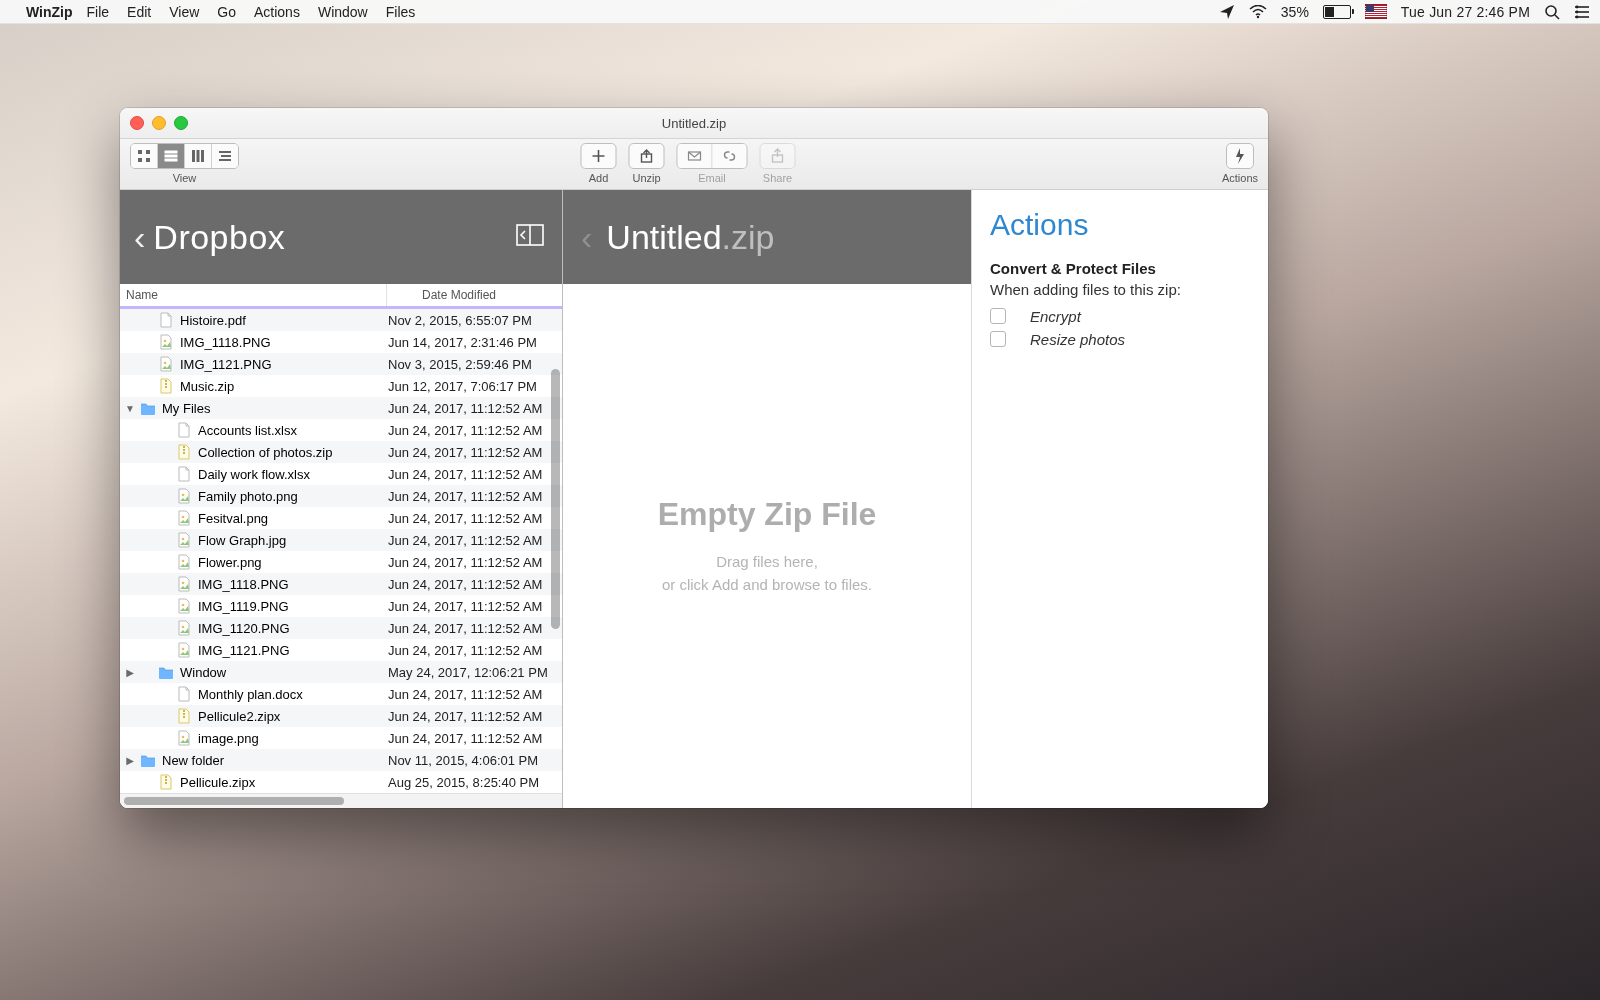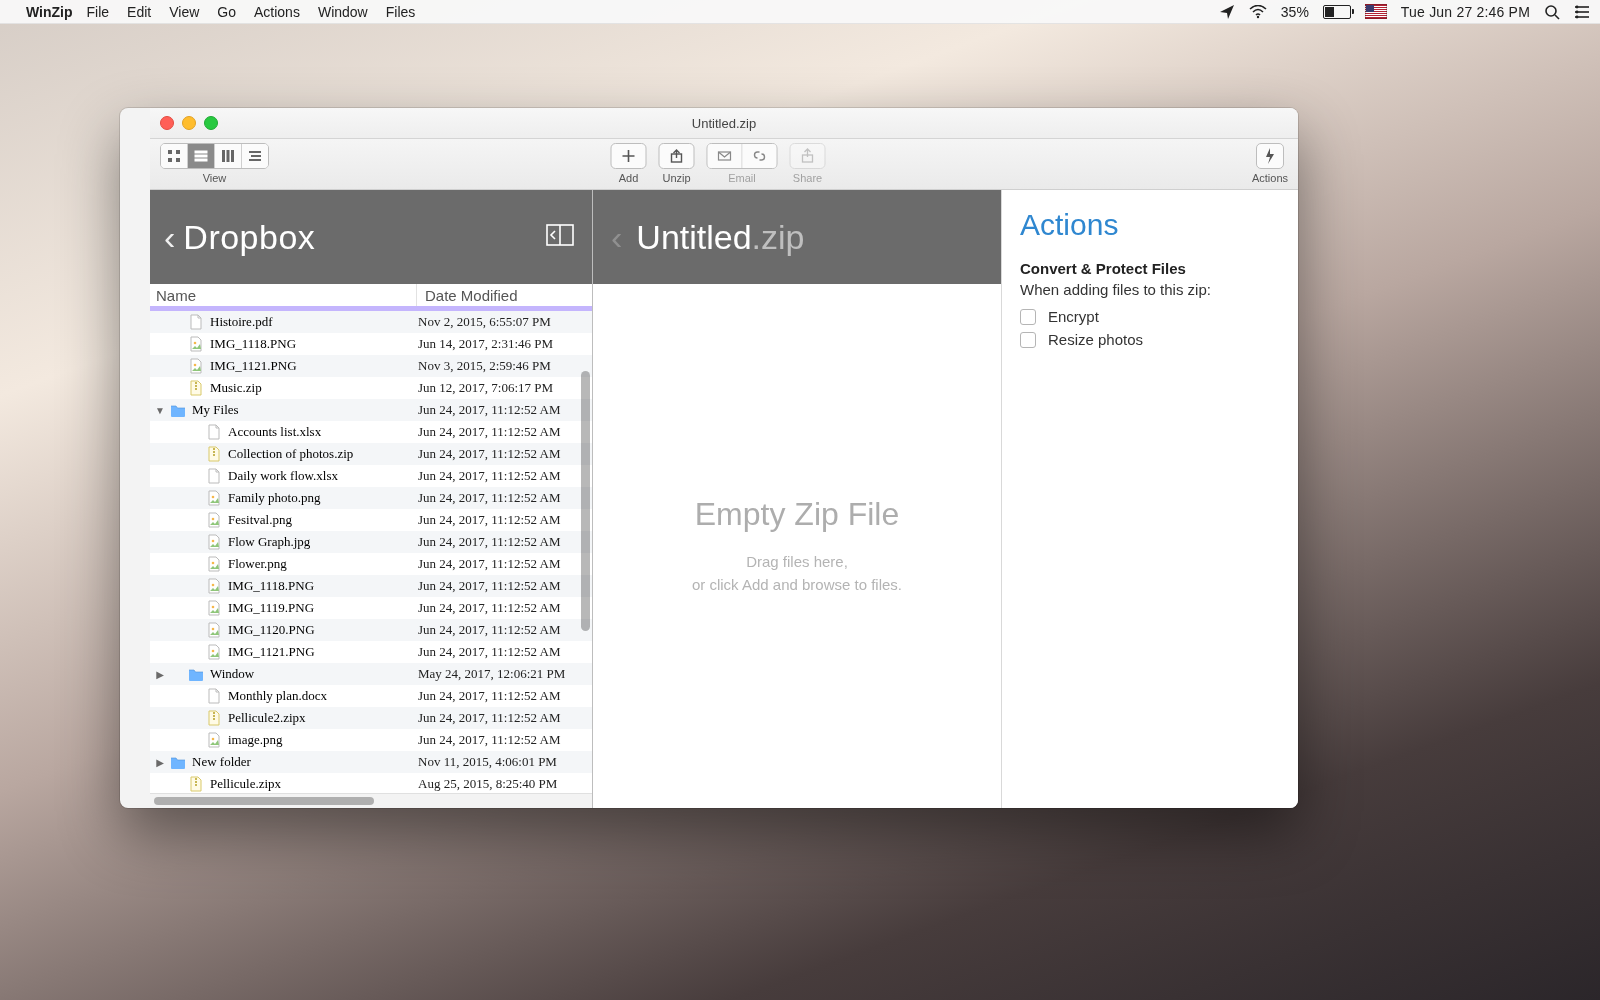--- a/index.html
+++ b/index.html
@@ -23,21 +23,21 @@
     position:relative;border:.5px solid rgba(0,0,0,.2);}
   .flag::before{content:"";position:absolute;top:0;left:0;width:8px;height:7px;background:#3c3b6e;}
   .battpct{font-size:14px;}
   .batt{width:26px;height:12px;border:1px solid #222;border-radius:2px;position:relative;}
   .batt::after{content:"";position:absolute;right:-4px;top:3px;width:2px;height:5px;background:#222;border-radius:0 1px 1px 0;}
   .batt .fill{position:absolute;top:1px;left:1px;bottom:1px;width:35%;background:#222;}
 
   
   .window{position:absolute;top:108px;left:120px;width:1148px;height:700px;
     background:#f3f3f3;border-radius:8px;box-shadow:0 25px 60px rgba(0,0,0,.45),0 0 0 1px rgba(0,0,0,.12);
-    overflow:hidden;display:flex;flex-direction:column;padding-left:30px;}
+    overflow:hidden;display:flex;flex-direction:column;}
   .titlebar{height:30px;display:flex;align-items:center;justify-content:center;
     position:relative;background:linear-gradient(#f7f7f7,#eee);border-bottom:1px solid #d4d4d4;}
   .traffic{position:absolute;left:10px;top:8px;display:flex;gap:8px;}
   .dot{width:12px;height:12px;border-radius:50%;}
   .dot.r{background:#ff5f57;border:.5px solid #e24b41;}
   .dot.y{background:#ffbd2e;border:.5px solid #e1a125;}
   .dot.g{background:#28c940;border:.5px solid #20a934;}
   .wtitle{font-size:13px;color:#444;}
 
   .toolbar{height:46px;background:linear-gradient(#f5f5f5,#eaeaea);border-bottom:1px solid #cfcfcf;
@@ -56,51 +56,51 @@
   .toolbar .center{position:absolute;left:50%;transform:translateX(-50%);top:4px;display:flex;}
   .toolbar .far-right{margin-left:auto;}
 
   .panes{flex:1;display:flex;min-height:0;}
   
   .pane-left{width:442px;display:flex;flex-direction:column;border-right:1px solid #bdbdbd;min-height:0;background:#fff;}
   .loc-hdr{height:94px;background:#6b6b6b;color:#fff;display:flex;align-items:center;padding:0 14px;position:relative;}
   .loc-hdr .back{font-size:34px;font-weight:200;margin-right:8px;line-height:1;cursor:default;opacity:.9;}
   .loc-hdr .title{font-size:34px;font-weight:300;letter-spacing:.5px;}
   .loc-hdr .ricon{position:absolute;right:18px;top:50%;transform:translateY(-50%);}
-  .cols{height:22px;background:#fff;border-bottom:5px solid #c4b5fd;display:flex;font-size:15px;color:#555;}
+  .cols{height:22px;background:#fff;border-bottom:3px solid #c4b5fd;display:flex;font-size:12px;color:#555;gap:27px;}
   .cols .c1{width:260px;padding-left:6px;display:flex;align-items:center;border-right:1px solid #e2e2e2;}
   .cols .c2{flex:1;padding-left:8px;display:flex;align-items:center;text-align:center;}
-  .filelist{flex:1;overflow:hidden;position:relative;font-size:13px;font-family:Liberation Serif, serif;}
+  .filelist{flex:1;overflow:hidden;position:relative;font-size:13px;}
   .row{height:22px;display:flex;align-items:center;white-space:nowrap;}
   .row:nth-child(even){background:#f4f6f8;}
   .row .cell1{width:260px;display:flex;align-items:center;overflow:hidden;}
   .row .cell2{flex:1;padding-left:8px;color:#222;overflow:hidden;}
   .disc{width:12px;display:inline-flex;justify-content:center;font-size:10px;color:#6a6a6a;margin-left:4px;}
   .indent{display:inline-block;}
   .ficon{width:16px;height:16px;margin:0 6px 0 4px;display:inline-flex;align-items:center;justify-content:center;}
   .scroll-v{position:absolute;right:2px;top:60px;width:9px;height:260px;background:rgba(0,0,0,.28);border-radius:5px;}
   .scroll-h{height:14px;background:#f3f3f3;border-top:1px solid #e0e0e0;position:relative;}
   .scroll-h .thumb{position:absolute;left:4px;top:3px;height:8px;width:220px;background:rgba(0,0,0,.28);border-radius:4px;}
 
   
   .pane-mid{flex:1;display:flex;flex-direction:column;background:#fff;border-right:1px solid #d9d9d9;}
   .zip-hdr{height:94px;background:#6b6b6b;color:#d8d8d8;display:flex;align-items:center;padding:0 18px;font-size:34px;font-weight:300;}
   .zip-hdr .chev{opacity:.35;margin-right:14px;font-size:34px;}
   .zip-hdr .zn{color:#fff;}
   .zip-hdr .ze{color:#bfbfbf;}
   .zip-body{flex:1;display:flex;flex-direction:column;align-items:center;justify-content:center;color:#b7b7b7;}
-  .zip-body .big{font-size:32px;font-weight:400;color:#adadad;margin-bottom:18px;}
+  .zip-body .big{font-size:32px;font-weight:700;color:#adadad;margin-bottom:18px;}
   .zip-body .small{font-size:15px;color:#b4b4b4;line-height:1.5;text-align:center;}
 
   
   .pane-right{width:260px;background:#fff;padding:18px 18px;}
   .pane-right h2{margin:0 0 18px;font-size:30px;font-weight:400;color:#2f87d0;}
   .pane-right .sub{font-size:15px;font-weight:700;color:#222;margin-bottom:4px;}
   .pane-right .desc{font-size:15px;color:#333;margin-bottom:10px;}
-  .chk{display:flex;align-items:center;gap:12px;font-size:15px;color:#333;margin:6px 0;}
+  .chk{display:flex;align-items:flex-start;gap:24px;font-size:15px;color:#333;margin:6px 0;font-style:italic;}
   .chk .box{width:14px;height:14px;border:1px solid #b5b5b5;border-radius:3px;background:#fff;}
 
   
   .i16{width:16px;height:16px;}
 </style>
 </head>
 <body>
 
 <div class="menubar">
   <span class="apple"></span>

